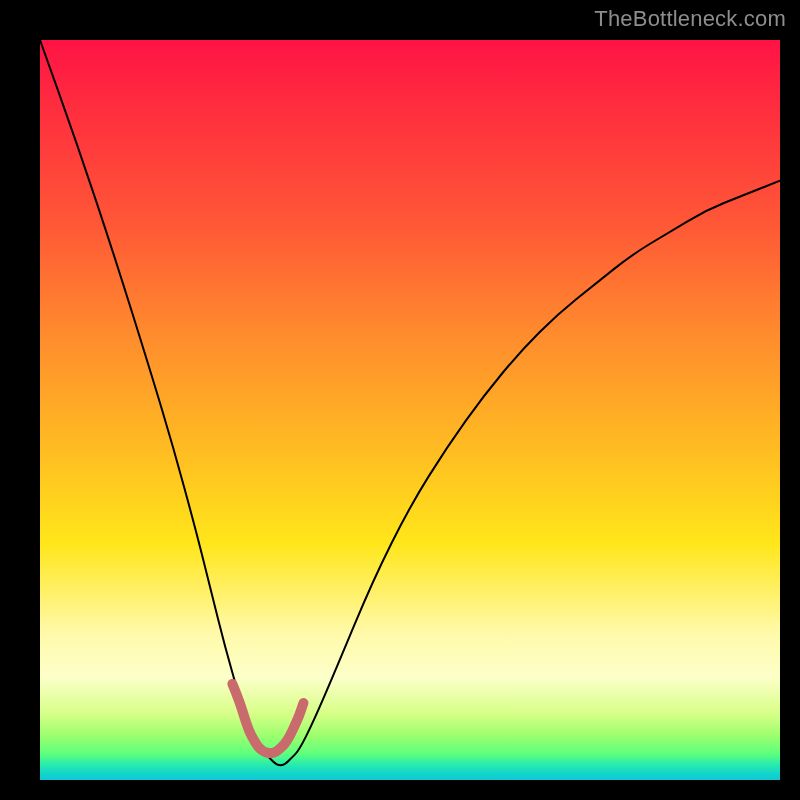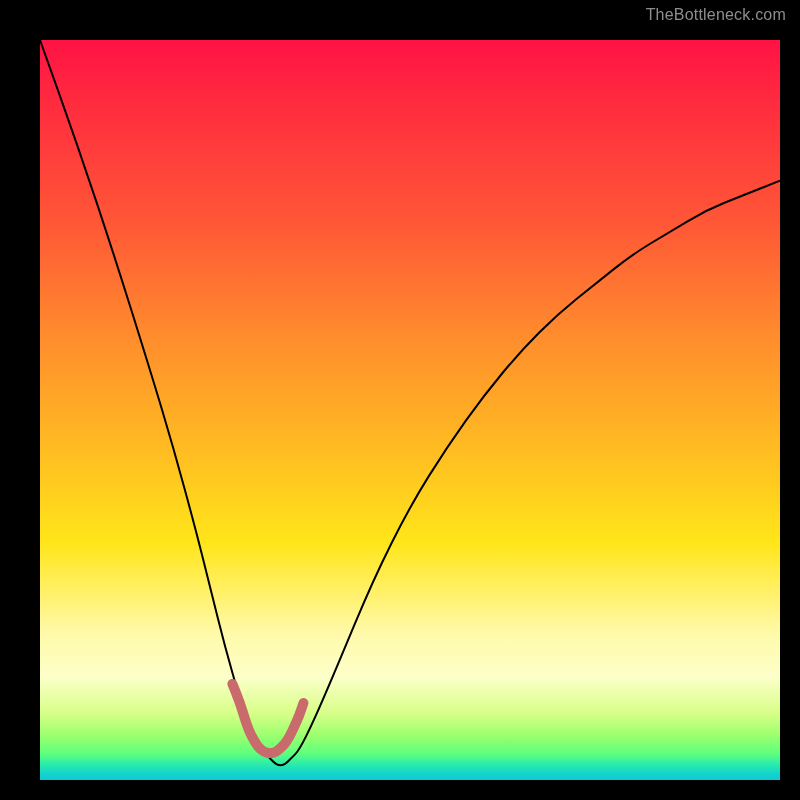--- a/index.html
+++ b/index.html
@@ -50,21 +50,21 @@
     top: 0;
     width: 740px;
     height: 740px;
     overflow: visible;
   }
   .watermark {
     position: absolute;
     top: 6px;
     right: 14px;
     color: #8d8d8d;
-    font-size: 16px;
+    font-size: 22px;
     font-weight: 400;
     letter-spacing: 0.2px;
   }
 </style>
 </head>
 <body>
 
 <div class="frame">
 
   <div class="watermark">TheBottleneck.com</div>

